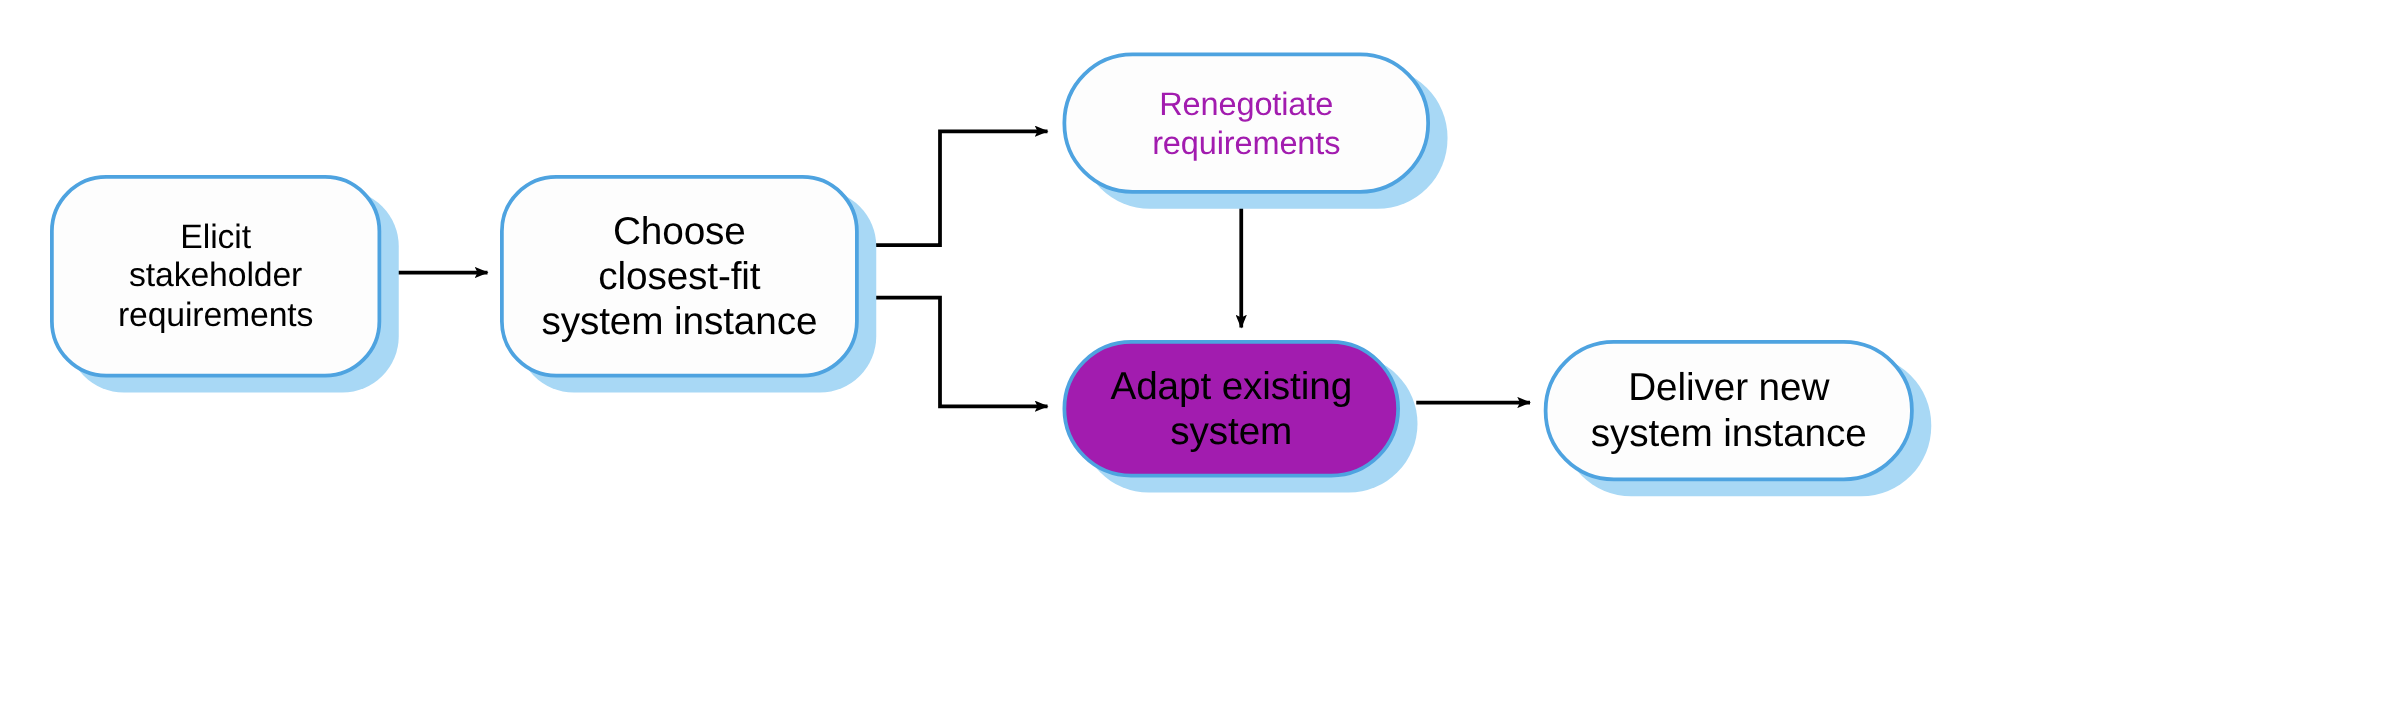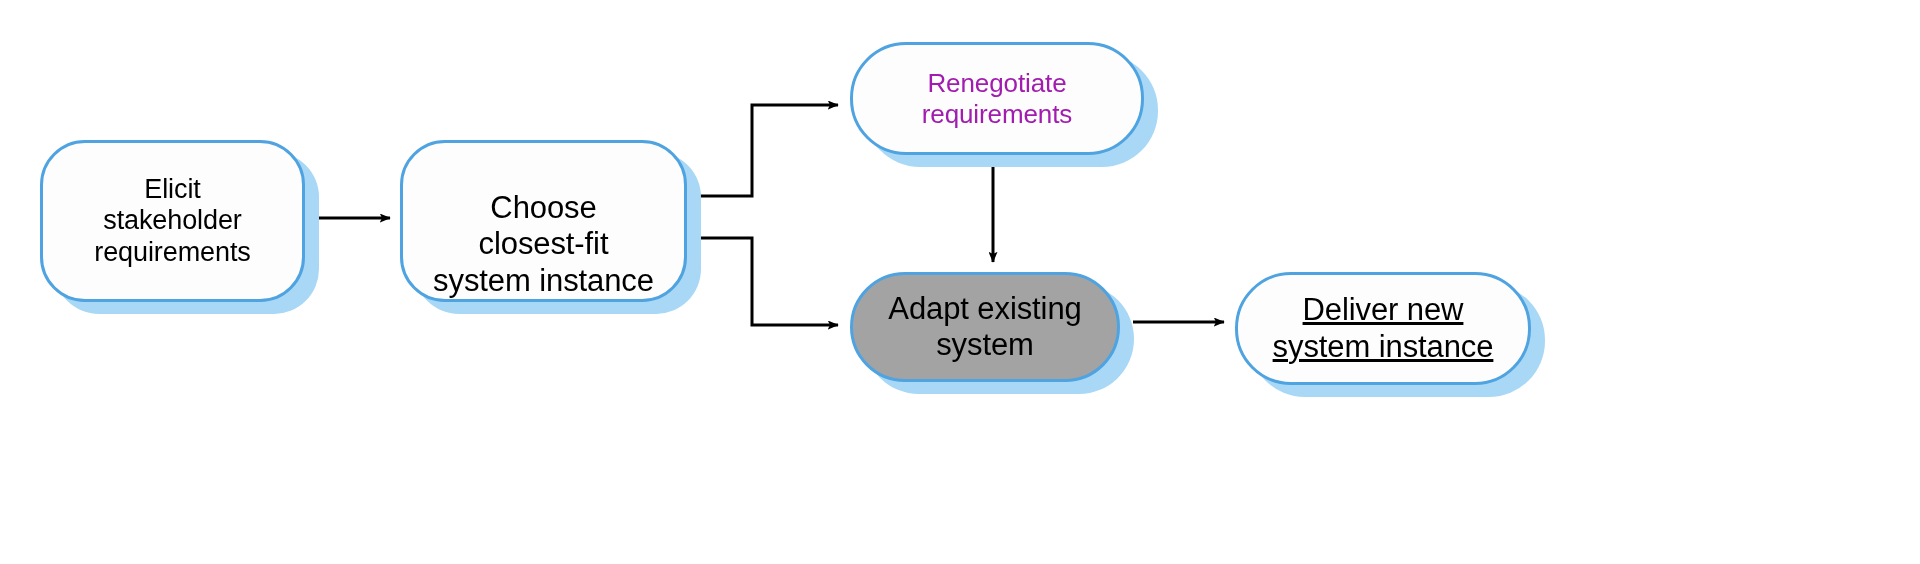--- a/index.html
+++ b/index.html
@@ -73,35 +73,35 @@
   </svg>
 
   <div id="node-layer">
       <div class="node-shadow" style="left: 54px; top: 152px; width: 265px; height: 162px; border-radius: 45px; background: rgb(168, 216, 245);"></div>
       <div class="node" style="left: 40px; top: 140px; width: 265px; height: 162px; border-radius: 45px; border-color: rgb(78, 163, 224); background: rgb(253, 253, 253);">
         <span class="node-label" style="font-size: 27px; color: rgb(0, 0, 0);">Elicit
 stakeholder
 requirements</span>
       </div>
       <div class="node-shadow" style="left: 414px; top: 152px; width: 287px; height: 162px; border-radius: 45px; background: rgb(168, 216, 245);"></div>
-      <div class="node" style="left: 400px; top: 140px; width: 287px; height: 162px; border-radius: 45px; border-color: rgb(78, 163, 224); background: rgb(253, 253, 253); align-items: flex-end;">
+      <div class="node" style="left: 400px; top: 140px; width: 287px; height: 162px; border-radius: 45px; border-color: rgb(78, 163, 224); background: rgb(253, 253, 253);">
         <span class="node-label" style="font-size: 31px; color: rgb(0, 0, 0);">Choose
 closest-fit
 system instance</span>
       </div>
       <div class="node-shadow" style="left: 864px; top: 54px; width: 294px; height: 113px; border-radius: 56px; background: rgb(168, 216, 245);"></div>
       <div class="node" style="left: 850px; top: 42px; width: 294px; height: 113px; border-radius: 56px; border-color: rgb(78, 163, 224); background: rgb(253, 253, 253);">
         <span class="node-label" style="font-size: 26px; color: #a21caf;">Renegotiate
 requirements</span>
       </div>
       <div class="node-shadow" style="left: 864px; top: 284px; width: 270px; height: 110px; border-radius: 55px; background: rgb(168, 216, 245);"></div>
-      <div class="node" style="left: 850px; top: 272px; width: 270px; height: 110px; border-radius: 55px; border-color: rgb(78, 163, 224); background: #a3a3a3;">
+      <div class="node" style="left: 850px; top: 272px; width: 270px; height: 110px; border-radius: 55px; border-color: rgb(78, 163, 224); background: #a21caf;">
         <span class="node-label" style="font-size: 31px; color: rgb(0, 0, 0);">Adapt existing
 system</span>
       </div>
       <div class="node-shadow" style="left: 1249px; top: 284px; width: 296px; height: 113px; border-radius: 56px; background: rgb(168, 216, 245);"></div>
-      <div class="node" style="left: 1235px; top: 272px; width: 296px; height: 113px; border-radius: 56px; border-color: rgb(78, 163, 224); background: rgb(253, 253, 253); text-decoration: underline;">
+      <div class="node" style="left: 1235px; top: 272px; width: 296px; height: 113px; border-radius: 56px; border-color: rgb(78, 163, 224); background: rgb(253, 253, 253);">
         <span class="node-label" style="font-size: 31px; color: rgb(0, 0, 0);">Deliver new
 system instance</span>
       </div>
     </div>
 
 </div>
 
 </body></html>

